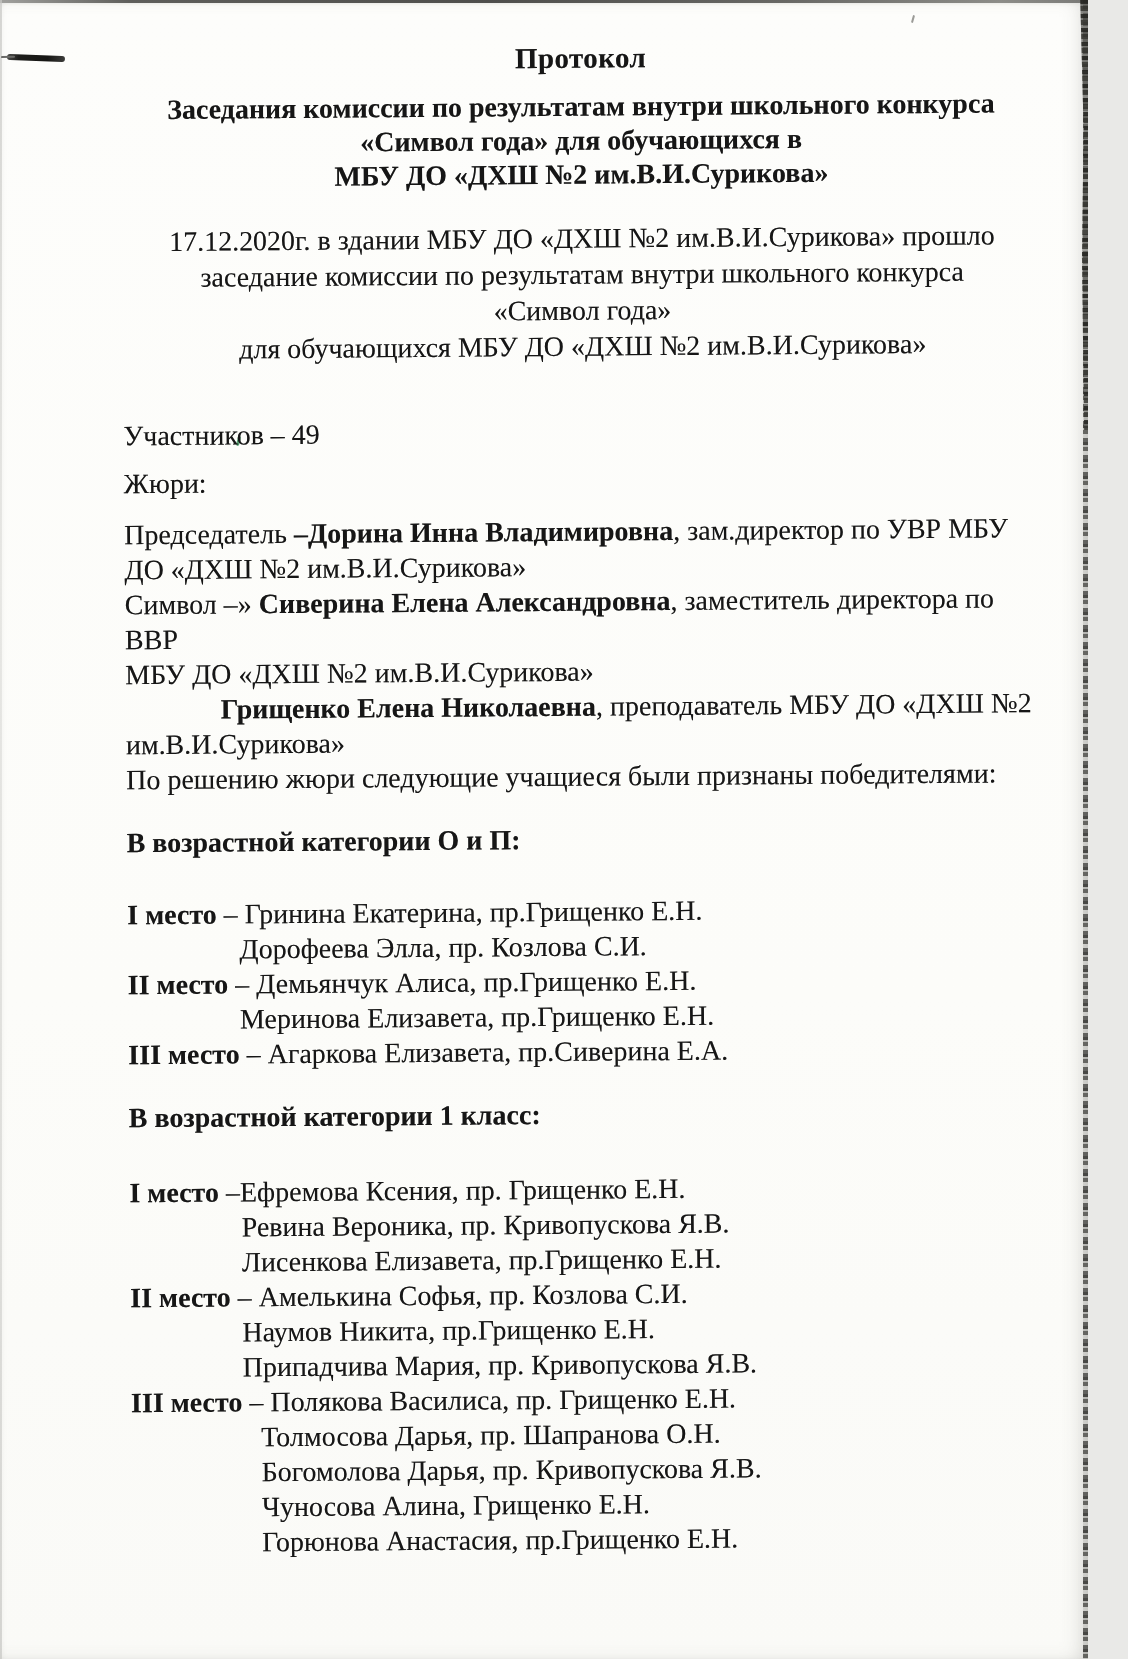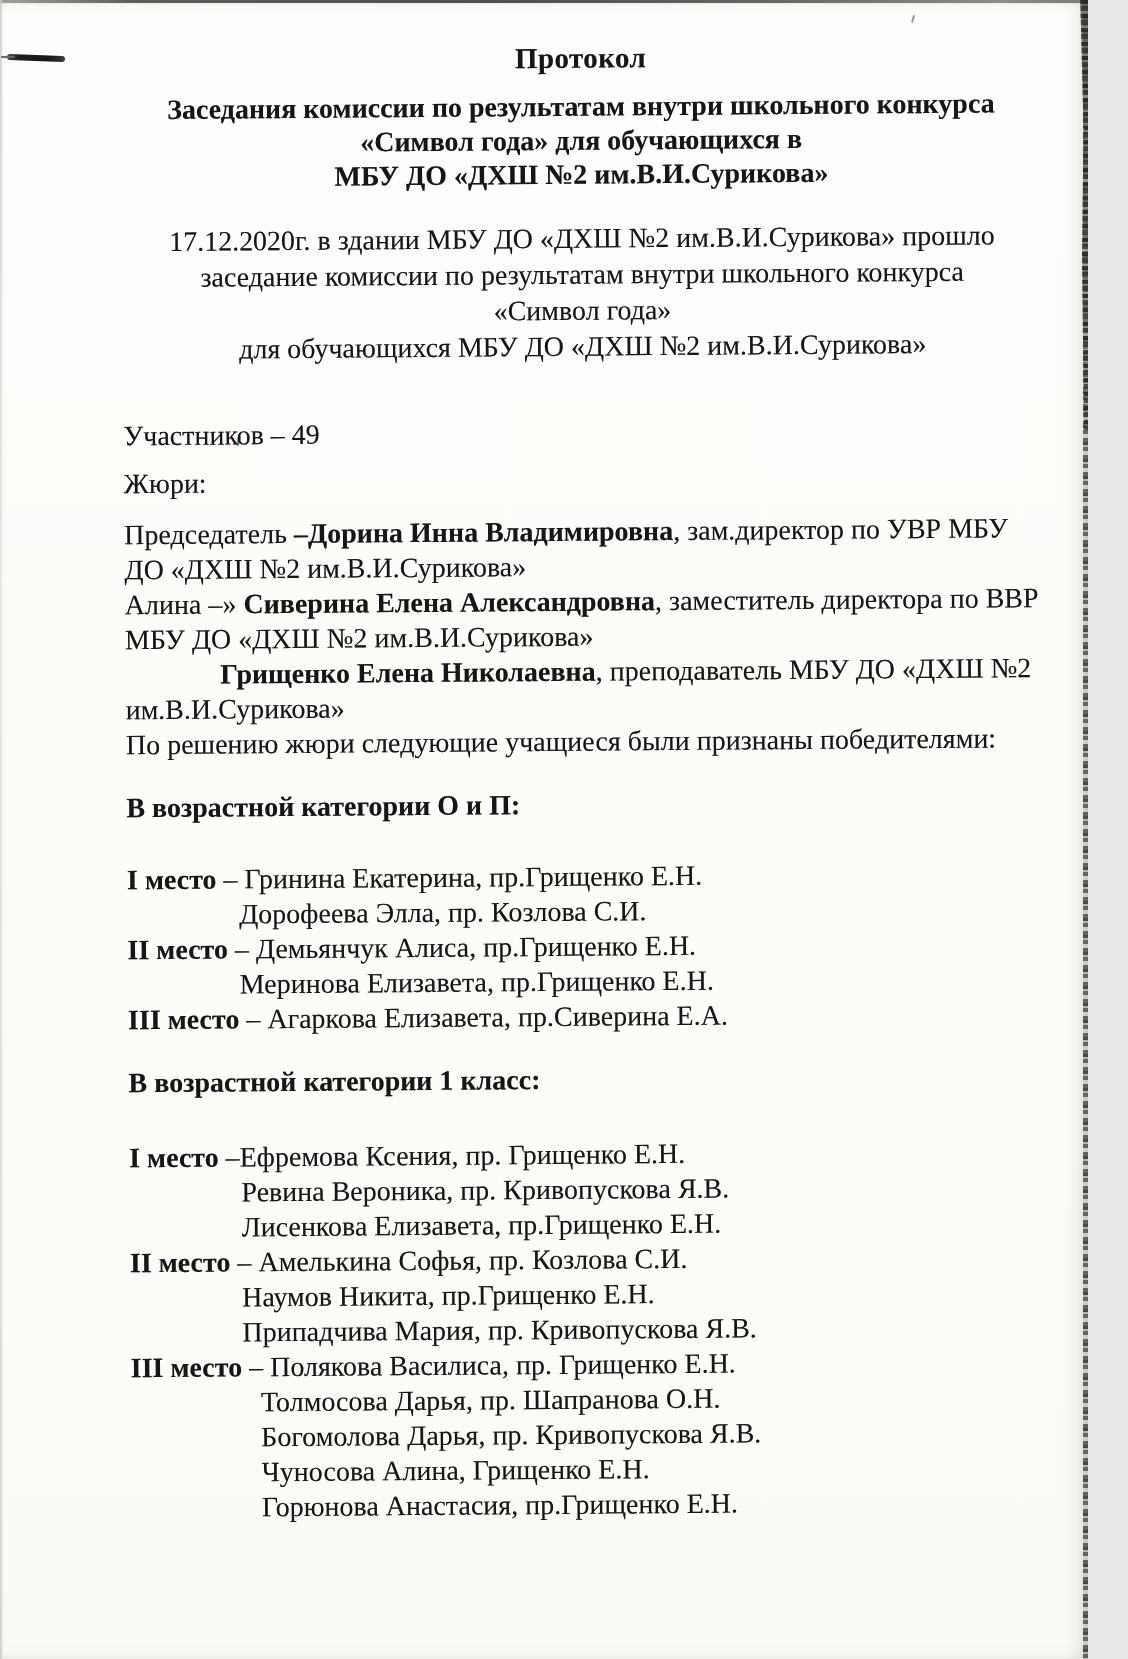--- a/index.html
+++ b/index.html
@@ -127,21 +127,21 @@
       <div class="line">для обучающихся МБУ ДО «ДХШ №2 им.В.И.Сурикова»</div>
     </div>
 
     <div class="participants line">Участников – 49</div>
 
     <div class="jury-label line">Жюри:</div>
 
     <div class="jury">
       <div class="line"><span>Председатель </span><b>–Дорина Инна Владимировна</b><span>, зам.директор по УВР МБУ</span></div>
       <div class="line"><span>ДО «ДХШ №2 им.В.И.Сурикова»</span></div>
-      <div class="line"><span>Алина –» </span><b>Сиверина Елена Александровна</b><span>, заместитель директора по ВВР</span></div>
+      <div class="line"><span>Символ –» </span><b>Сиверина Елена Александровна</b><span>, заместитель директора по ВВР</span></div>
       <div class="line"><span>МБУ ДО «ДХШ №2 им.В.И.Сурикова»</span></div>
       <div class="line indent"><b>Грищенко Елена Николаевна</b><span>, преподаватель МБУ ДО «ДХШ №2</span></div>
       <div class="line"><span>им.В.И.Сурикова»</span></div>
       <div class="line"><span>По решению жюри следующие учащиеся были признаны победителями:</span></div>
     </div>
 
     <div class="cat-heading line">В возрастной категории О и П:</div>
 
     <div class="cat-list">
       <div class="line"><b>I место</b><span> – Гринина Екатерина, пр.Грищенко Е.Н.</span></div>

